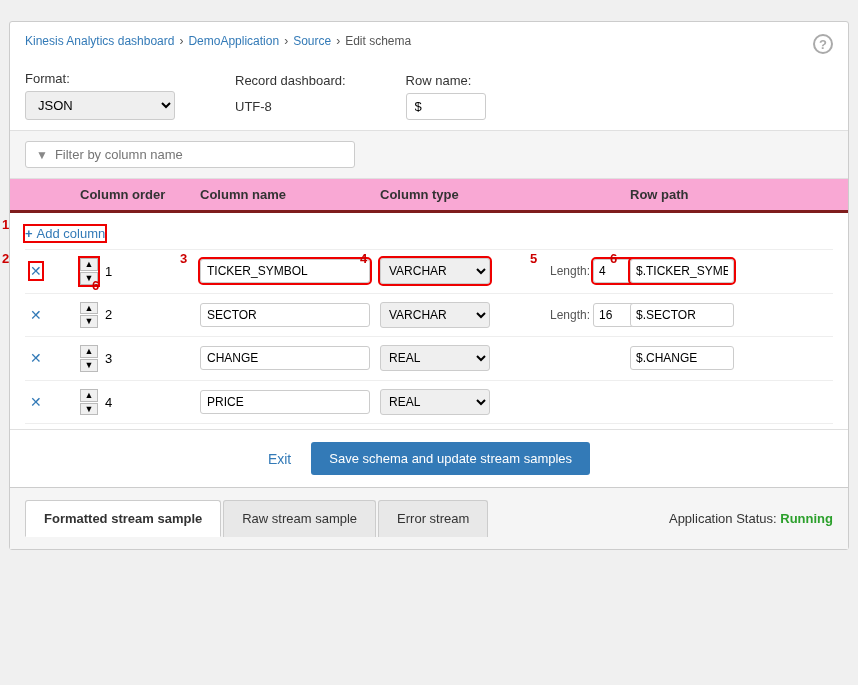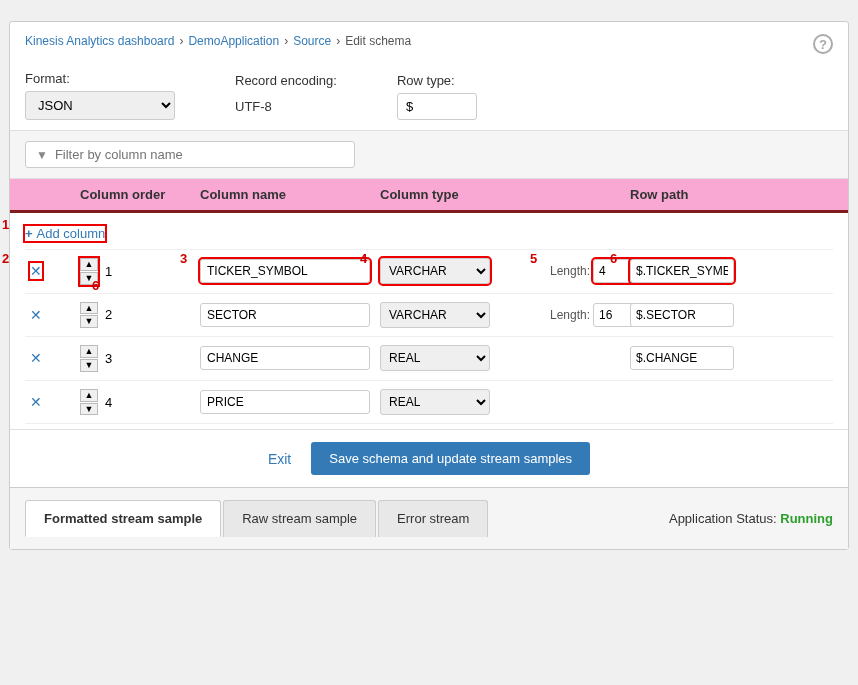--- a/index.html
+++ b/index.html
@@ -286,25 +286,25 @@
   <div class="form-section">
     <div class="form-group">
       <label>Format:</label>
       <select class="format-select">
         <option>JSON</option>
         <option>CSV</option>
         <option>W3C Extended Log</option>
       </select>
     </div>
     <div class="form-group">
-      <label>Record encoding:</label>
+      <label>Record dashboard:</label>
       <div class="encoding-value">UTF-8</div>
     </div>
     <div class="form-group">
-      <label>Row type:</label>
+      <label>Row name:</label>
       <input class="row-path-input" value="$" style="">
     </div>
   </div>
 
   <div class="schema-section">
 
     <div class="filter-section">
       <div class="filter-input-wrap">
         <span class="filter-icon">▼</span>
         <input class="filter-input" placeholder="Filter by column name" style="">

